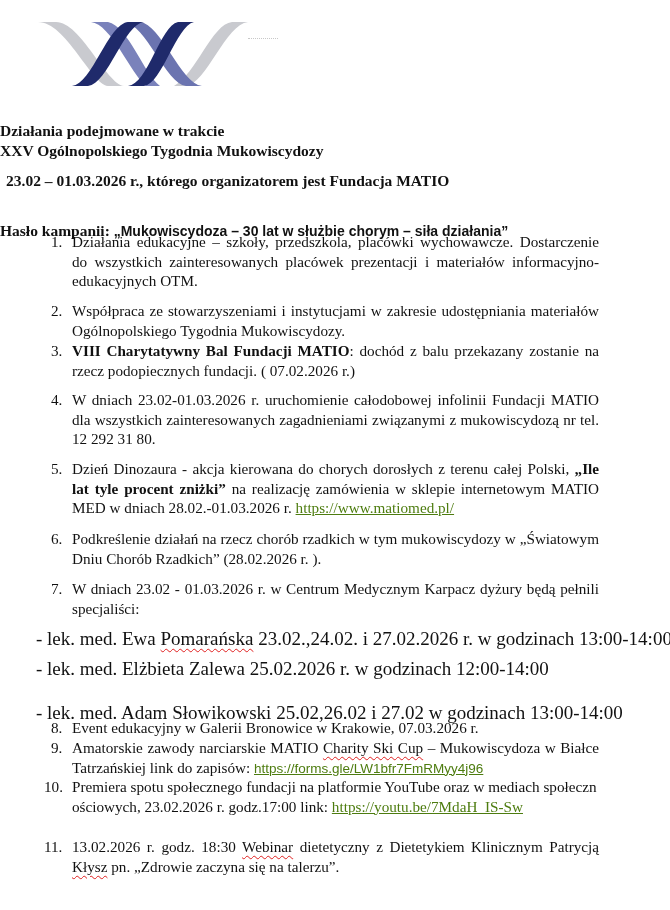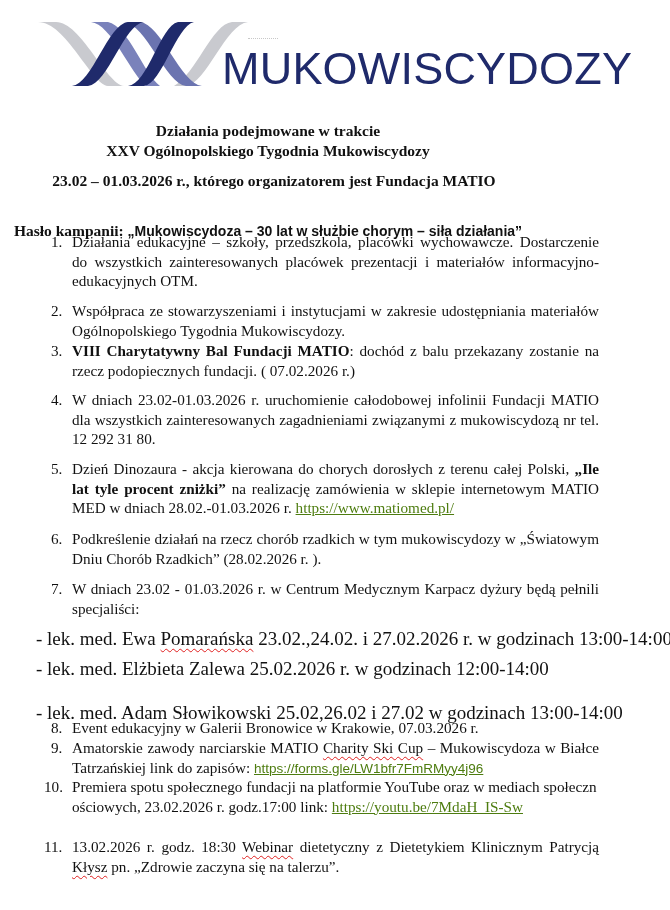--- a/index.html
+++ b/index.html
@@ -6,21 +6,21 @@
   body { width: 670px; height: 910px; position: relative; overflow: hidden;
          font-family: "Liberation Serif", "DejaVu Serif", serif; color: #111111; }
   .logo { position: absolute; left: 36px; top: 14px; width: 600px; height: 80px; }
   .logo svg { position: absolute; left: 0; top: 0; }
   .logo-line1 { position: absolute; left: 243px; top: 6px; font-family: "Liberation Sans", "DejaVu Sans", sans-serif;
                 font-size: 25px; color: #1f2a6b; letter-spacing: 0.6px; white-space: nowrap; }
   .logo-line2 { position: absolute; left: 186px; top: 30px; font-family: "Liberation Sans", "DejaVu Sans", sans-serif;
                 font-size: 45px; color: #1f2a6b; letter-spacing: 0.2px; white-space: nowrap; line-height: 50px; }
   .logo-dots { position: absolute; left: 212px; top: 24px; width: 30px; height: 1px; border-top: 1px dotted #c8c8c8; }
 
-  .heading { position: absolute; left: 0; width: 536px; text-align: center; font-weight: bold; font-size: 15.5px; white-space: nowrap; }
+  .heading { position: absolute; left: 0; width: 536px; text-align: left; font-weight: bold; font-size: 15.5px; white-space: nowrap; }
   .slogan-q { font-family: "Liberation Sans", "DejaVu Sans", sans-serif; font-weight: bold; font-size: 14px; }
 
   .list { position: absolute; left: 44px; width: 555px; font-size: 15.2px; line-height: 19.6px; }
   .item { position: absolute; left: 0; width: 555px; }
   .num { position: absolute; left: 7px; top: 0; width: 24px; }
   .num.two { left: 0; }
   .body { margin-left: 28px; text-align: justify; }
   .doc { position: absolute; left: 36px; font-size: 19px; white-space: nowrap; }
   a.link { color: #4d7c0f; text-decoration: underline; }
   .sans-link { font-family: "Liberation Sans", "DejaVu Sans", sans-serif; font-size: 13.5px; }
@@ -37,21 +37,20 @@
     <path d="M150 72 C 170 70, 190 10, 212 8 L 196 8 C 176 10, 160 60, 138 72 Z" fill="#c9cacf"></path>
 
     <path d="M88 8 C 110 10, 130 70, 150 72 L 166 72 C 145 70, 125 10, 104 8 Z" fill="#6b74b0"></path>
     <path d="M55 8 C 75 10, 95 60, 110 72 L 124 72 C 108 60, 92 12, 72 8 Z" fill="#7a82bb"></path>
 
     <path d="M36 72 C 56 70, 72 10, 92 8 L 108 8 C 88 10, 72 70, 52 72 Z" fill="#1f2a6b"></path>
     <path d="M92 72 C 112 70, 124 12, 142 8 L 158 8 C 140 12, 126 70, 108 72 Z" fill="#1f2a6b"></path>
     <path d="M20 72 L 36 72 C 50 60, 62 25, 72 14 C 60 22, 40 60, 20 72 Z" fill="#1f2a6b" opacity="0.0"></path>
   </svg>
   <div class="logo-dots"></div>
-  <div class="logo-line2">MUKOWISCYDOZY</div>
 </div>
 
 <div class="heading" style="top:122px;">Działania podejmowane w trakcie</div>
 <div class="heading" style="top:142px;">XXV Ogólnopolskiego Tygodnia Mukowiscydozy</div>
 <div class="heading" style="top:172px;margin-left:6px;">23.02 – 01.03.2026 r., którego organizatorem jest Fundacja MATIO</div>
 <div class="heading" style="top:202px;margin-top:20px;">
   <span>Hasło kampanii: </span><span class="slogan-q">„Mukowiscydoza – 30 lat w służbie chorym – siła działania”</span>
 </div>
 
 <div class="list" style="top:0;">

